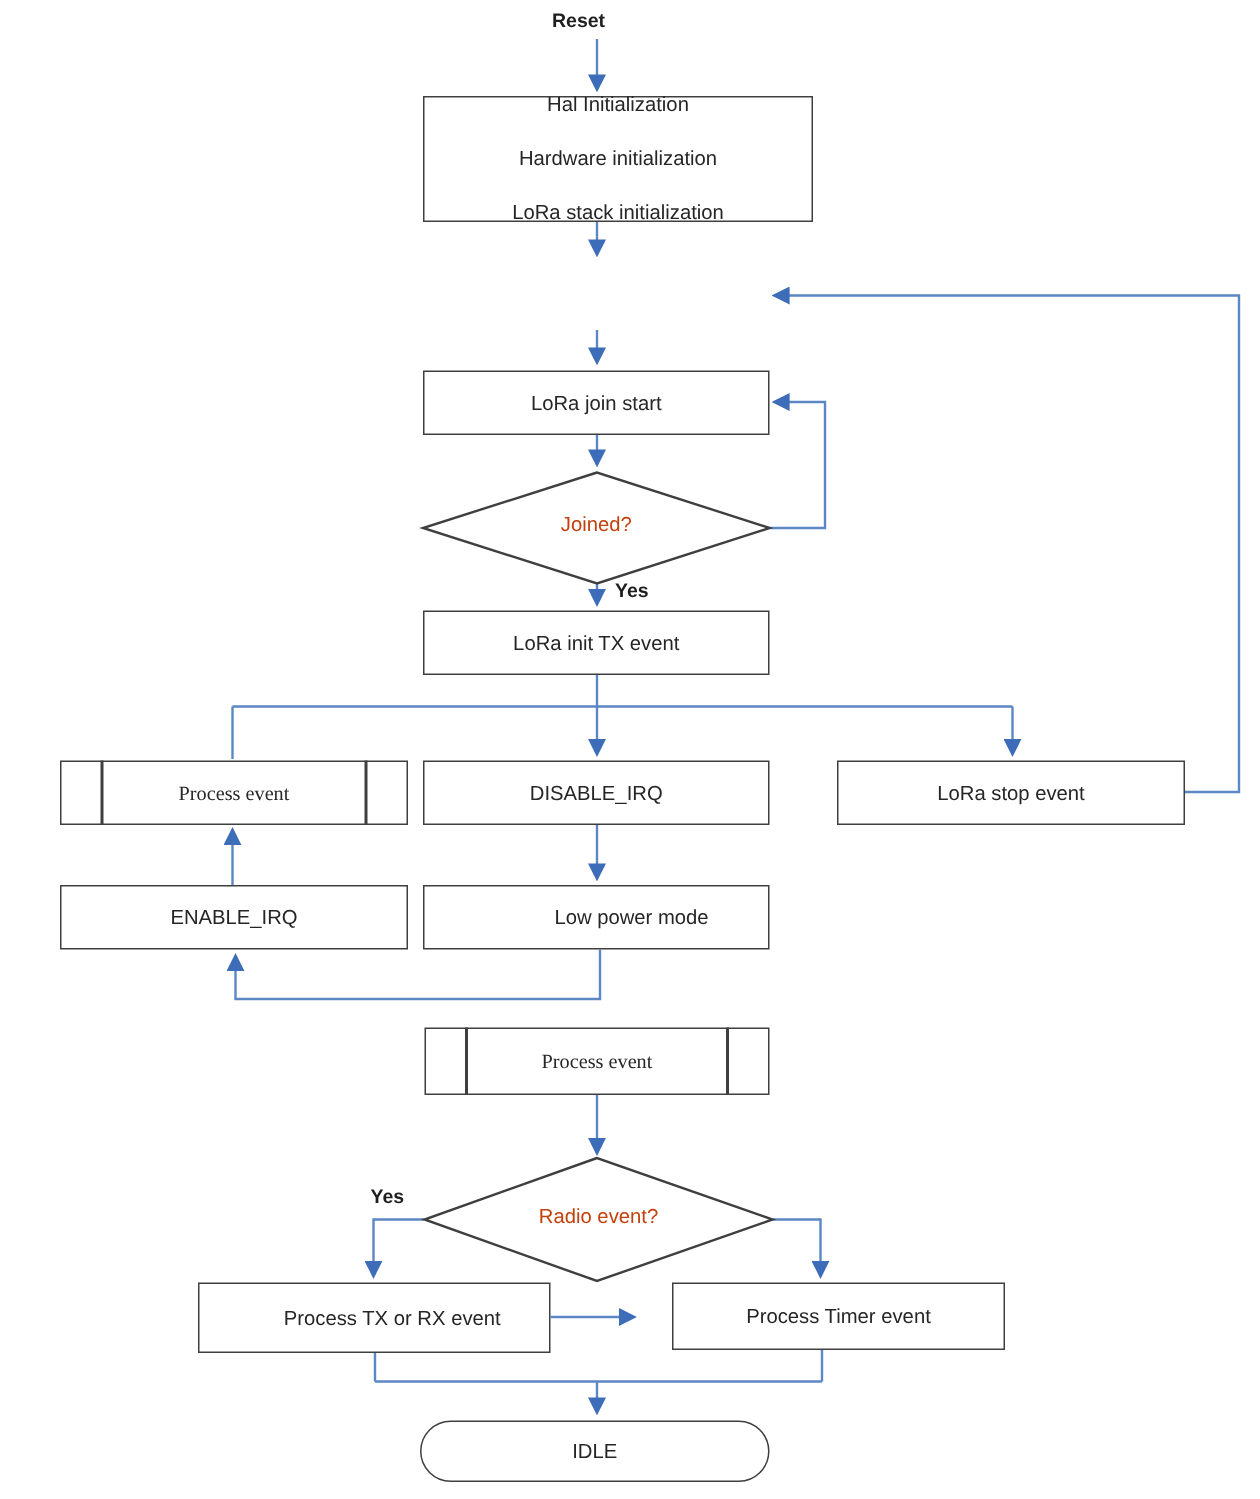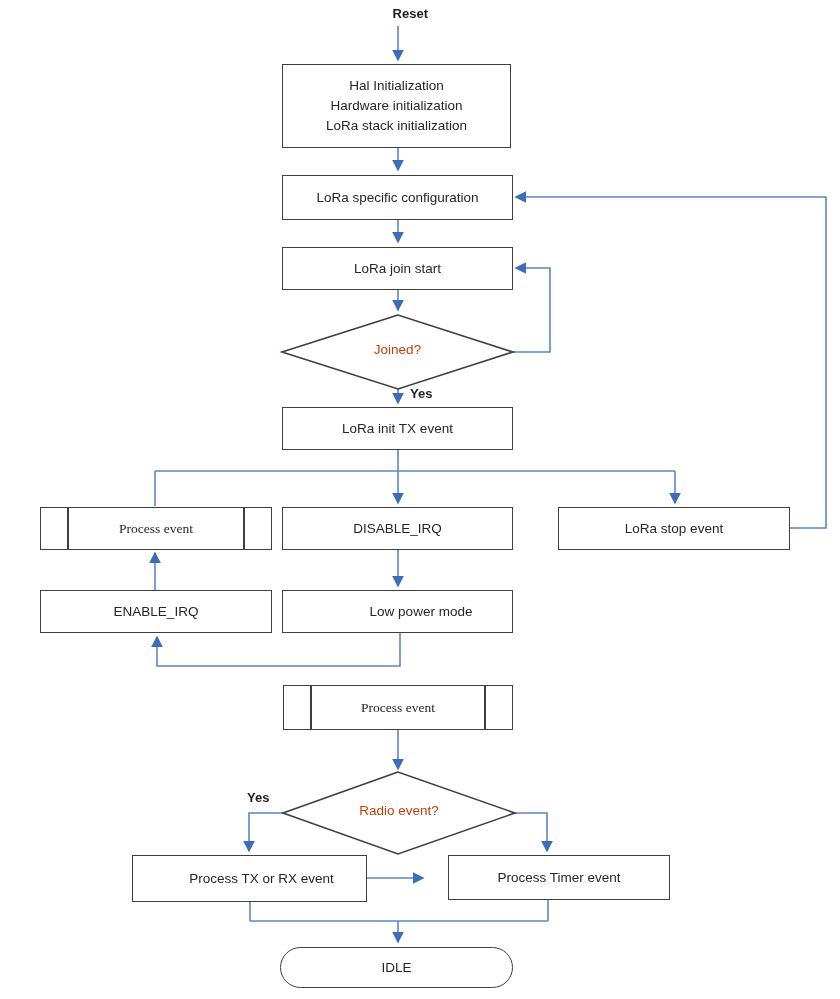--- a/index.html
+++ b/index.html
@@ -20,35 +20,35 @@
   .node.subroutine { padding:0 30px;font-family:Liberation Serif, serif; }
   .bar { position:absolute; top:-1px; bottom:-1px; width:1.6px; background:#3f3f3f; }
   .bar.left  { left:26px; }
   .bar.right { right:26px; }
   .terminator { border-radius:21px; }
 
   .floating { position:absolute; font-size:13px; font-weight:700; color:#1f1f1f; }
   .dlabel   { position:absolute; font-size:13.5px; text-align:center; color:#c2410c; }
 
   
-  #n-init        { left:282px; top:64px;  width:229px; height:84px; }
+  #n-init        { left:282px; top:64px;  width:260px; height:84px;gap:16px; }
   #n-config      { left:282px; top:175px; width:231px; height:45px; }
   #n-join        { left:282px; top:247px; width:231px; height:43px; }
   #n-inittx      { left:282px; top:407px; width:231px; height:43px; }
   #n-process1    { left:40px;  top:507px; width:232px; height:43px; }
   #n-disable     { left:282px; top:507px; width:231px; height:43px; }
   #n-stop        { left:558px; top:507px; width:232px; height:43px; }
   #n-enable      { left:40px;  top:590px; width:232px; height:43px; }
   #n-lowpower    { left:282px; top:590px; width:231px; height:43px;padding-left:47px; }
   #n-process2    { left:283px; top:685px; width:230px; height:45px; }
   #n-txrx        { left:132px; top:855px; width:235px; height:47px;padding-left:24px; }
   #n-timer       { left:448px; top:855px; width:222px; height:45px; }
   #n-idle        { left:280px; top:947px; width:233px; height:41px; }
 
-  #lbl-reset     { left:368px; top:6px;   width:60px;  text-align:right; }
+  #lbl-reset     { left:368px; top:6px;   width:60px;  text-align:left; }
   #lbl-yes-join  { left:410px; top:386px; }
   #lbl-yes-radio { left:247px; top:790px; }
   #lbl-joined    { left:282px; top:342px; width:231px; }
   #lbl-radio     { left:283px; top:803px; width:232px; }
 </style>
 </head>
 <body>
 
 <div class="canvas">
 
@@ -93,23 +93,20 @@
   </svg>
 
   <div class="floating" id="lbl-reset">Reset</div>
 
   <div class="node" id="n-init">
     <div>Hal Initialization</div>
     <div>Hardware initialization</div>
     <div>LoRa stack initialization</div>
   </div>
 
-  <div class="node" id="n-config">
-    <span>LoRa specific configuration</span>
-  </div>
 
   <div class="node" id="n-join">
     <span>LoRa join start</span>
   </div>
 
   <div class="dlabel" id="lbl-joined">Joined?</div>
   <div class="floating" id="lbl-yes-join">Yes</div>
 
   <div class="node" id="n-inittx">
     <span>LoRa init TX event</span>

